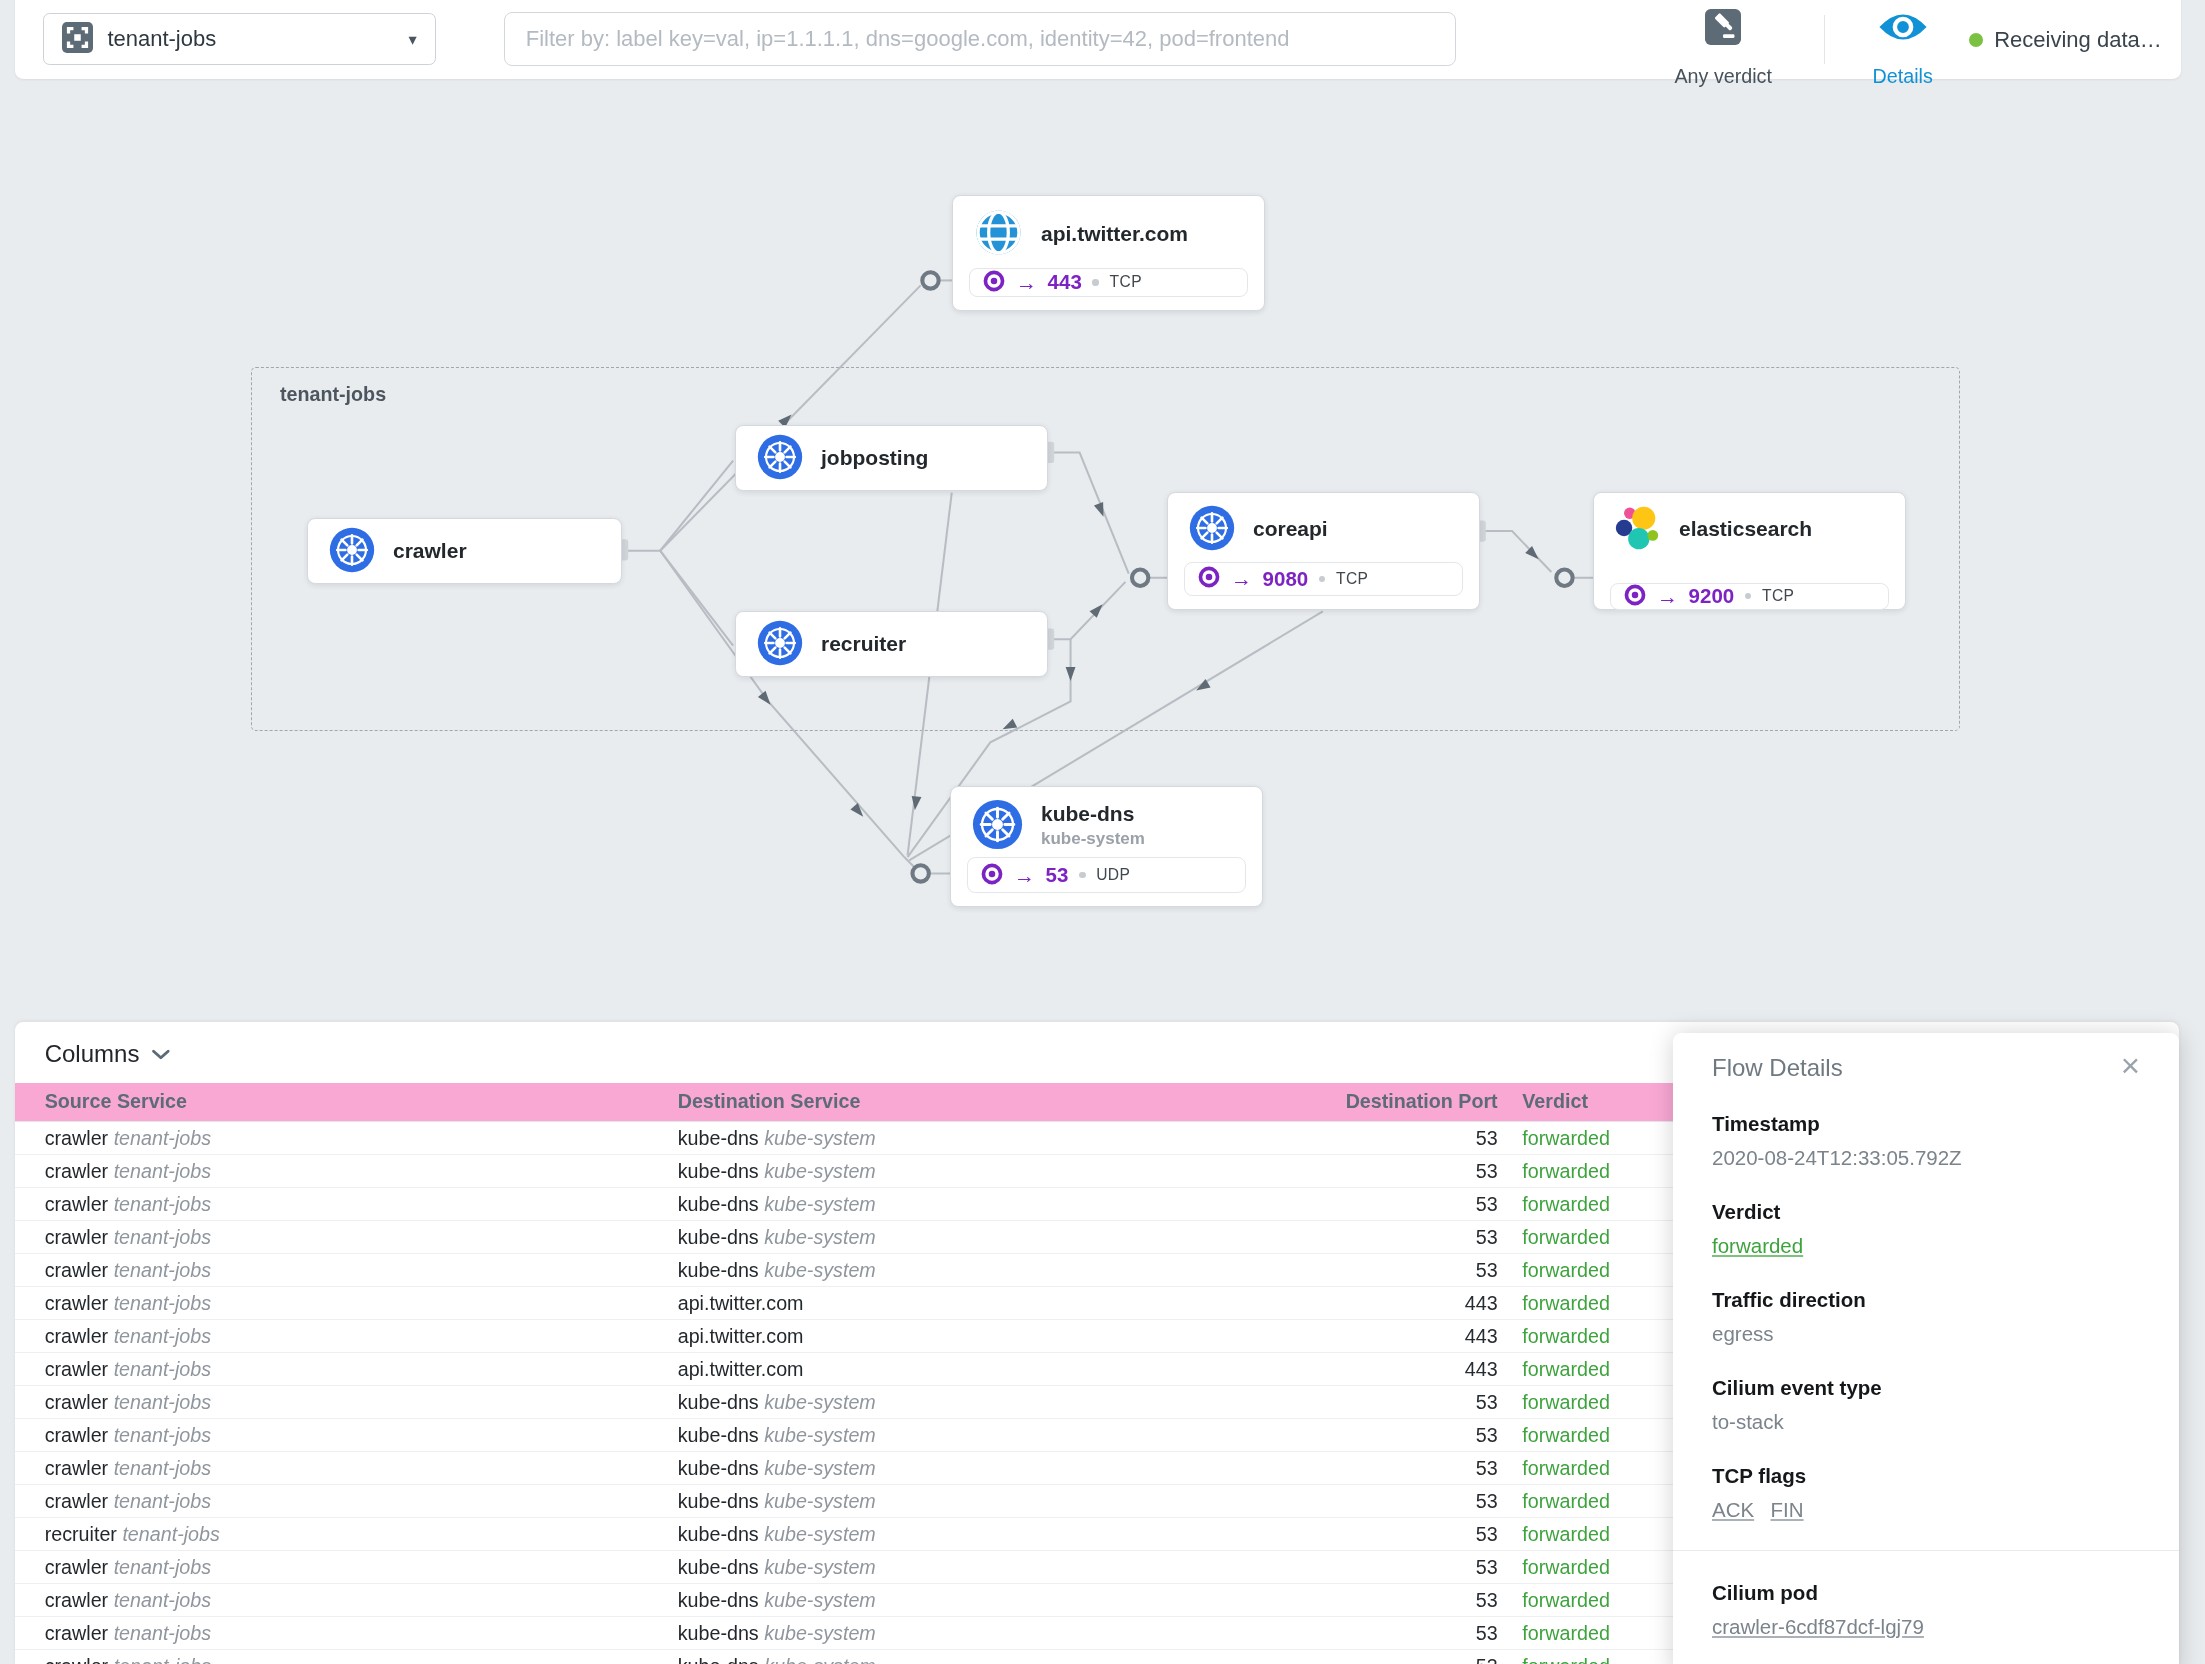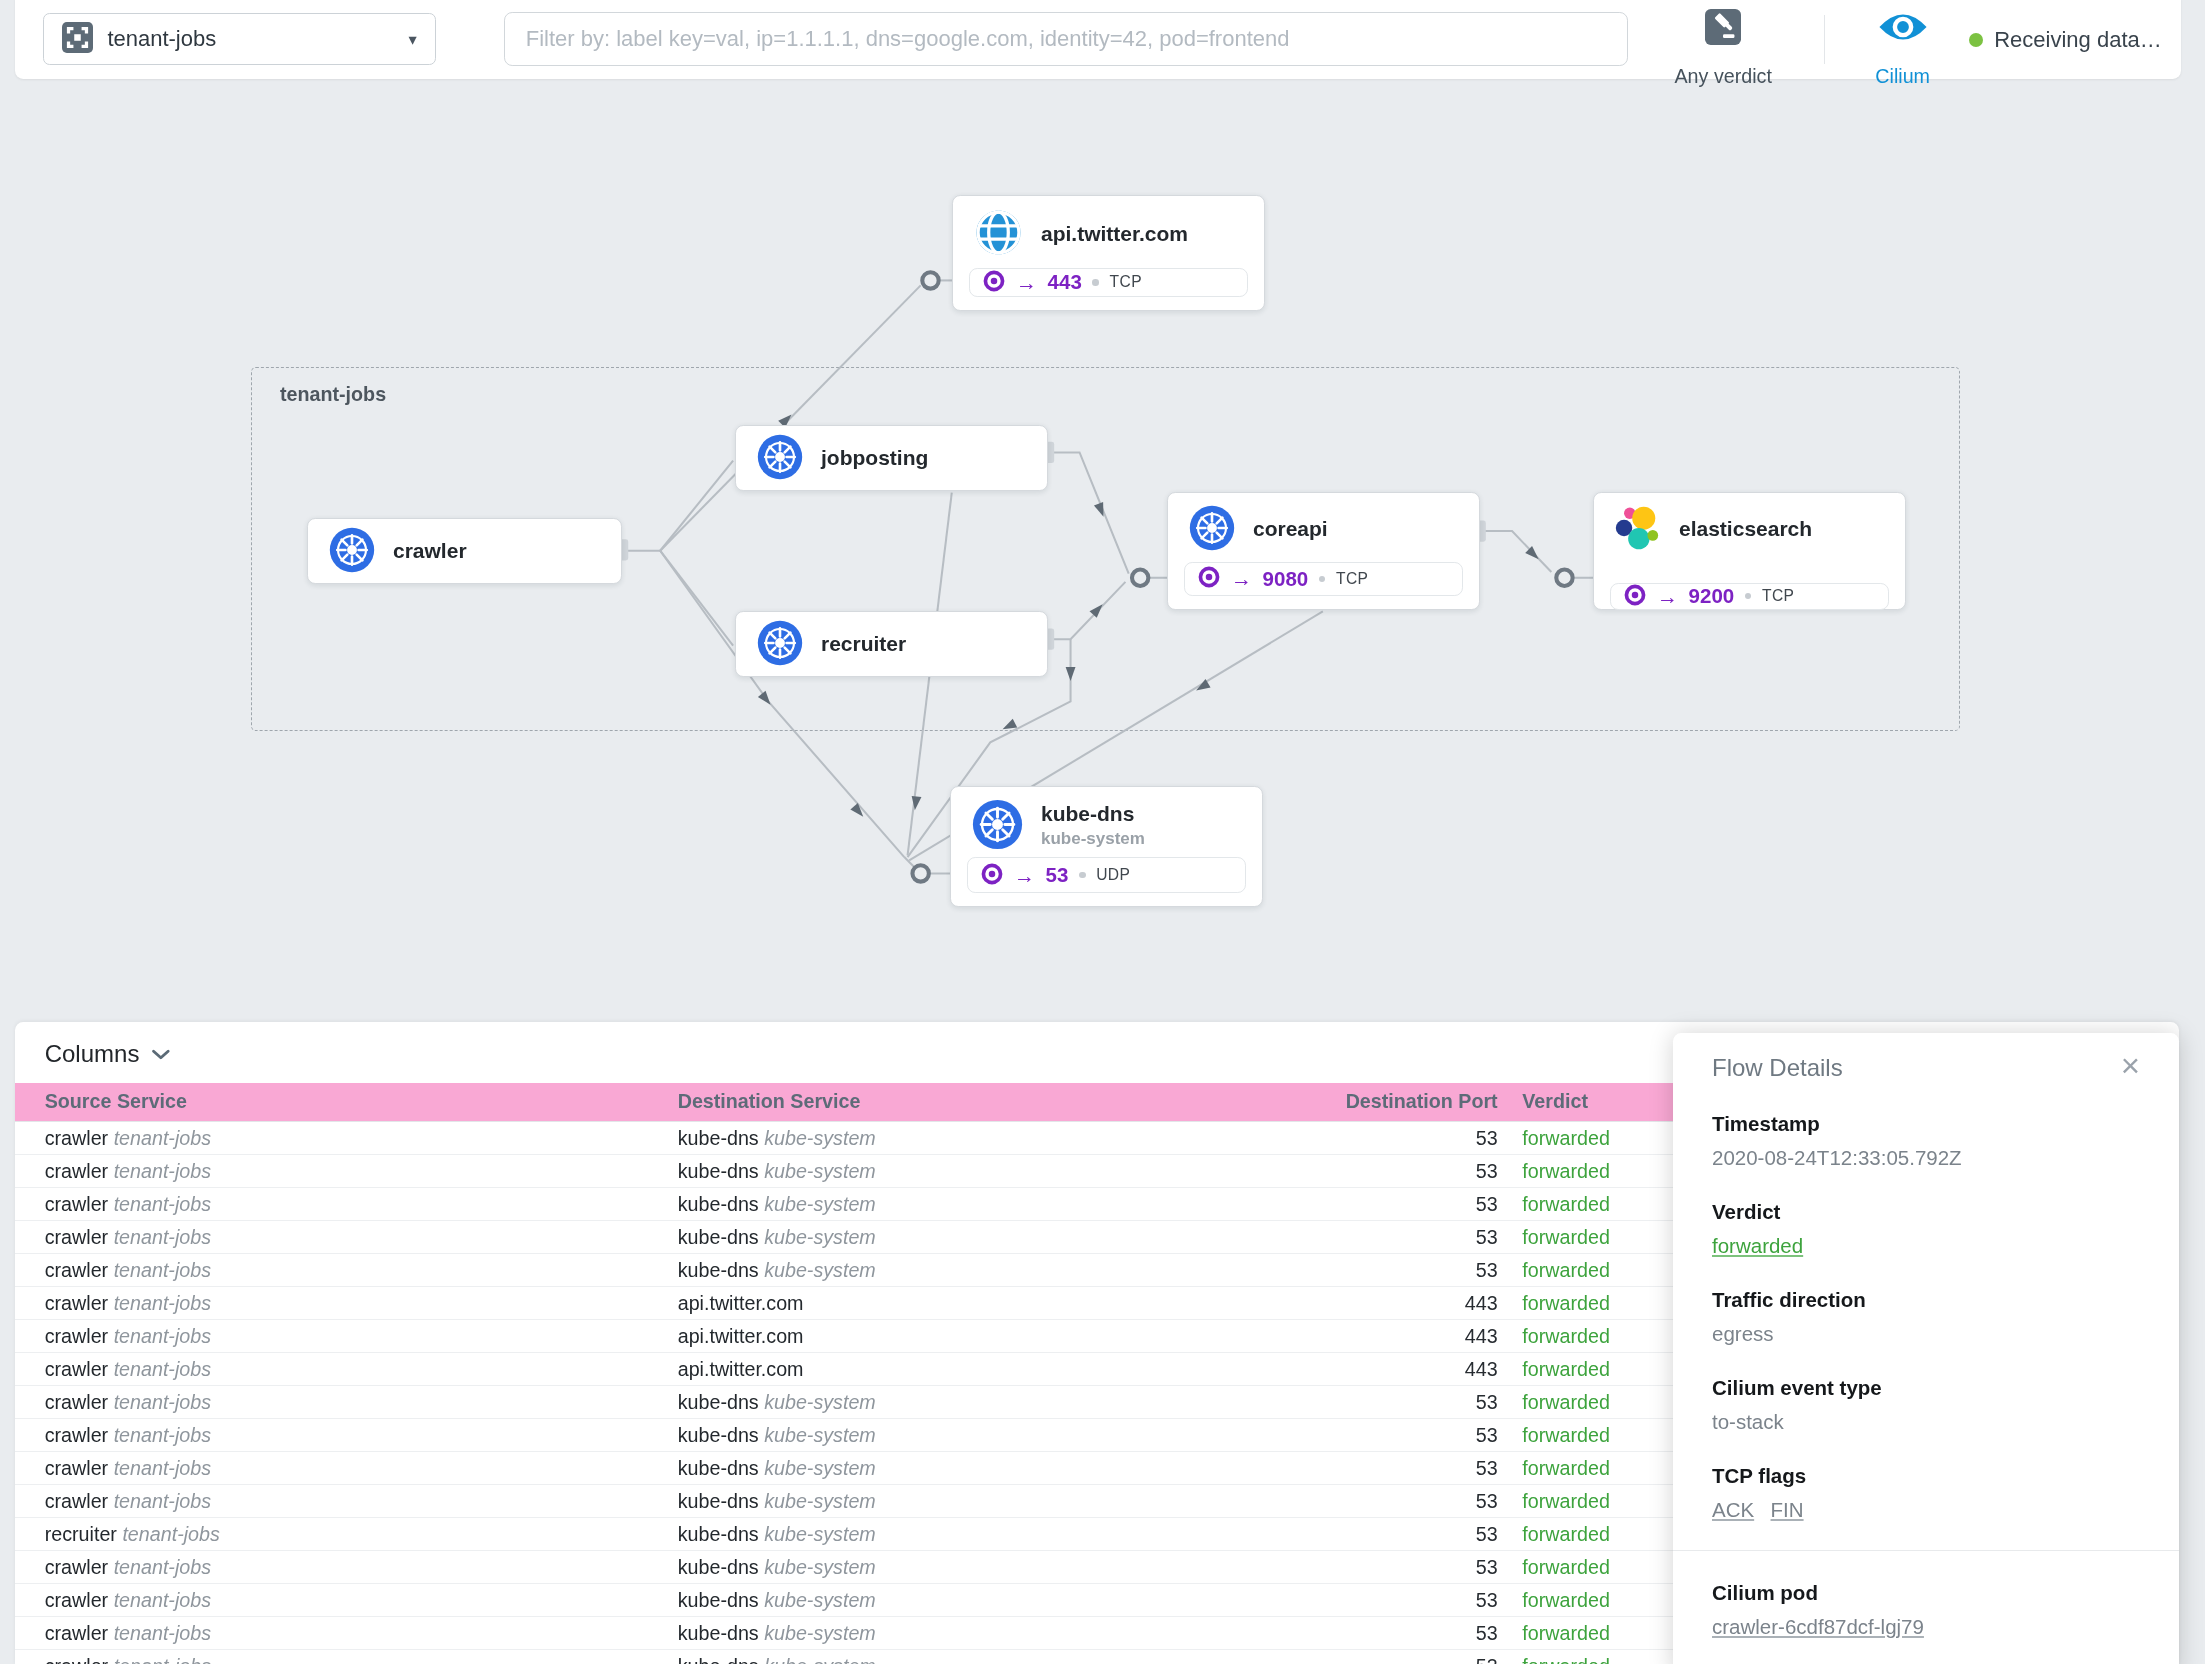--- a/index.html
+++ b/index.html
@@ -12,21 +12,21 @@
     color:#23282d;
   }
   
   .topbar{position:absolute;left:14.7px;top:0;width:2166px;height:79px;background:#fff;
     border-radius:0 0 8.2px 8.2px;box-shadow:0 0.8px 2.5px rgba(0,0,0,.07);z-index:10;}
   .ns-select{position:absolute;left:28px;top:13px;width:393px;height:52px;border:0.8px solid #ccd2d7;
     border-radius:6.6px;background:#fff;display:flex;align-items:center;padding:0 18px;gap:14.7px;cursor:pointer;}
   .ns-label{font-size:22px;color:#2f3840;}
   .ns-caret{margin-left:auto;font-size:16.4px;color:#4a5560;}
   .ns-caret::before{content:"▾";}
-  .filter-input{position:absolute;left:489px;top:11.5px;width:1124px;height:54px;border:0.8px solid #d2d7db;
+  .filter-input{position:absolute;left:489px;top:11.5px;width:952px;height:54px;border:0.8px solid #d2d7db;
     border-radius:8.2px;padding:0 21px;font-size:22px;color:#39434c;font-family:"Liberation Sans",sans-serif;outline:none;}
   .filter-input::placeholder{color:#b3bac1;}
   .tb-ctl{position:absolute;top:9px;display:flex;flex-direction:column;align-items:center;gap:17px;cursor:pointer;}
   .tb-ctl .lbl{font-size:19.7px;color:#46525c;white-space:nowrap;}
   .ctl-verdict{left:1647px;width:123px;}
   .ctl-visual{left:1839px;width:98px;}
   .ctl-visual .lbl{color:#1191d6;}
   .tb-divider{position:absolute;left:1809px;top:14.7px;width:0.8px;height:49px;background:#e3e6e9;}
   .status{position:absolute;left:1954px;top:0;height:79px;display:flex;align-items:center;gap:11.5px;}
   .status-dot{width:14px;height:14px;border-radius:50%;background:#7cc242;}
@@ -122,21 +122,21 @@
 
   <div class="tb-divider"></div>
 
   <div class="tb-ctl ctl-visual">
     <span>
       <svg width="52" height="36" viewBox="0 0 64 44">
         <path d="M3,22 Q32,-9 61,22 Q32,53 3,22 Z" fill="#1191d6"></path>
         <circle cx="32" cy="22" r="10" fill="none" stroke="#fff" stroke-width="5.5"></circle>
         </svg>
     </span>
-    <span class="lbl">Cilium</span>
+    <span class="lbl">Details</span>
   </div>
 
   <div class="status">
     <span class="status-dot"></span>
     <span class="status-text">Receiving data…</span>
   </div>
 </div>
 
 <div class="cluster-box">
   <span class="cluster-label">tenant-jobs</span>

